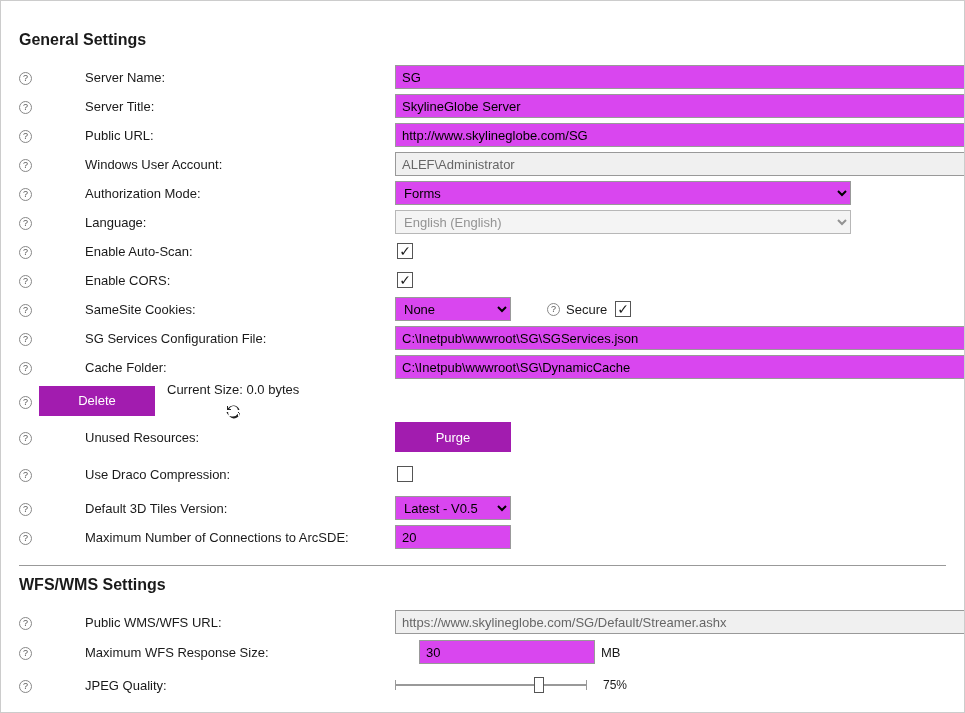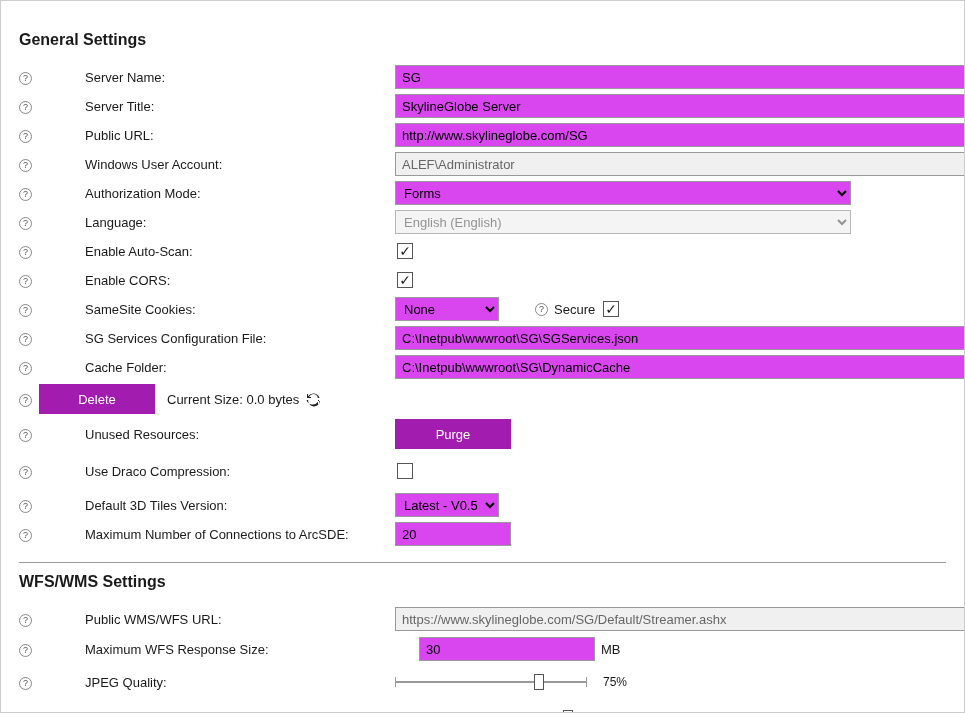--- a/index.html
+++ b/index.html
@@ -73,21 +73,21 @@
       padding: 3px 6px;
       height: 24px;
     }
     input[type="text"]:disabled, input[type="text"].readonly, select:disabled {
       background: #f0f0f0;
       color: #666;
     }
     select {
       padding: 2px 4px;
     }
-    .select-narrow { width: 104px; }
+    .select-narrow { width: 116px; }
     .select-mid { width: 456px; }
     .checkbox {
       width: 16px;
       height: 16px;
       border: 1px solid #555;
       background: #fff;
       display: inline-flex;
       align-items: center;
       justify-content: center;
       margin-left: 2px;
@@ -103,20 +103,21 @@
       color: #fff;
       border: none;
       font-family: inherit;
       font-size: 13px;
       cursor: pointer;
     }
     .current-size {
       display: inline-flex;
       align-items: center;
       gap: 6px;
+      flex-direction: column;
     }
     .refresh-icon {
       width: 16px;
       height: 16px;
       display: inline-block;
     }
     .hr {
       border: none;
       border-top: 1px solid #999;
       margin: 14px 0 10px 0;

